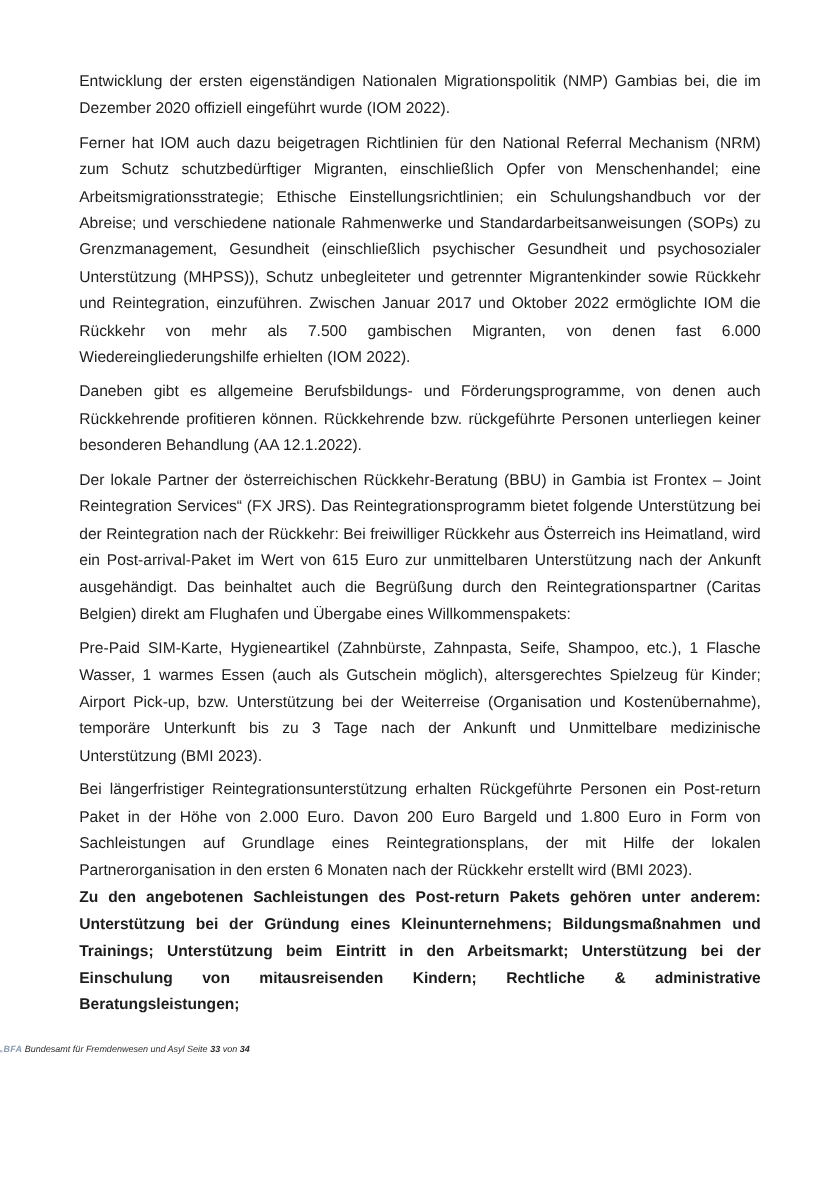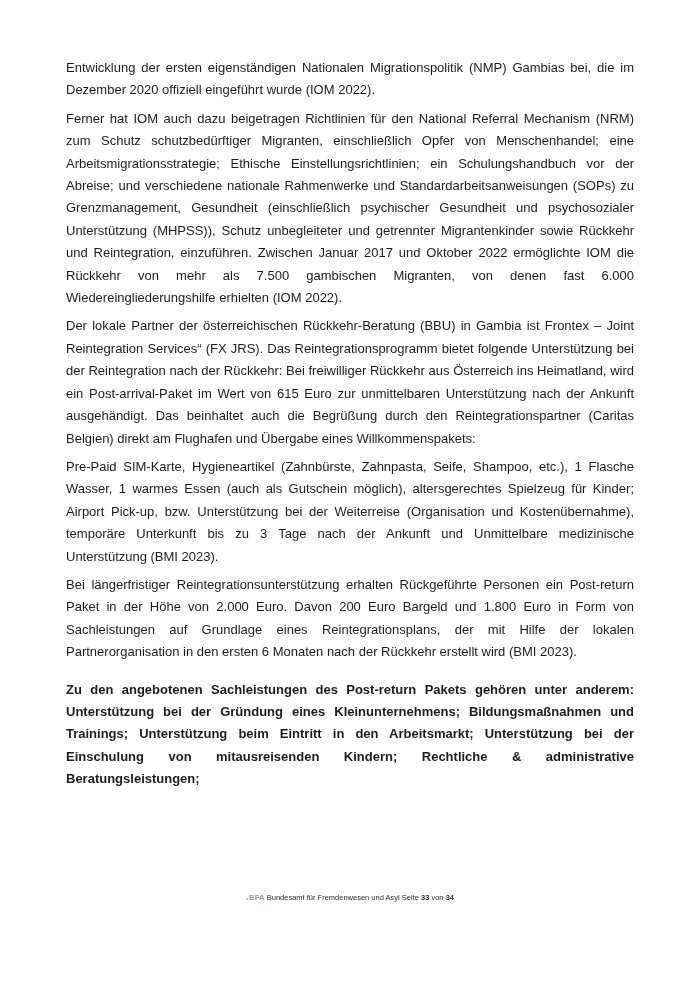--- a/index.html
+++ b/index.html
@@ -22,36 +22,36 @@
     width: 568px;
   }
   .para {
     font-size: 13px;
     line-height: 22.4px;
     color: #1d1d1d;
     text-align: justify;
     margin: 0 0 6px 0;
   }
   .para.tight {
-    margin-bottom: 15px;
+    margin-bottom: 0;
   }
   .para.stretch-last {
     text-align-last: justify;
     font-weight: bold;
   }
   .footer {
     position: absolute;
     left: 0;
-    top: 893px;
+    top: 870px;
     width: 700px;
-    text-align: center;
     font-size: 7.5px;
     line-height: 10px;
     color: #2b2b2b;
     white-space: nowrap;
+    font-style: italic;
   }
   .footer .logo-mark {
     display: inline-block;
     width: 2px;
     height: 2px;
     background: #b6c1cd;
     margin-right: 1px;
     vertical-align: baseline;
   }
   .footer .logo {
@@ -63,20 +63,21 @@
     font-weight: bold;
   }
 </style>
 </head>
 <body>
 
 <div class="page">
   <div class="content">
     <p class="para">Entwicklung der ersten eigenständigen Nationalen Migrationspolitik (NMP) Gambias bei, die im Dezember 2020 offiziell eingeführt wurde (IOM 2022).</p>
     <p class="para">Ferner hat IOM auch dazu beigetragen Richtlinien für den National Referral Mechanism (NRM) zum Schutz schutzbedürftiger Migranten, einschließlich Opfer von Menschenhandel; eine Arbeitsmigrationsstrategie; Ethische Einstellungsrichtlinien; ein Schulungshandbuch vor der Abreise; und verschiedene nationale Rahmenwerke und Standardarbeitsanweisungen (SOPs) zu Grenzmanagement, Gesundheit (einschließlich psychischer Gesundheit und psychosozialer Unterstützung (MHPSS)), Schutz unbegleiteter und getrennter Migrantenkinder sowie Rückkehr und Reintegration, einzuführen. Zwischen Januar 2017 und Oktober 2022 ermöglichte IOM die Rückkehr von mehr als 7.500 gambischen Migranten, von denen fast 6.000 Wiedereingliederungshilfe erhielten (IOM 2022).</p>
+    <p class="para">Daneben gibt es allgemeine Berufsbildungs- und Förderungsprogramme, von denen auch Rückkehrende profitieren können. Rückkehrende bzw. rückgeführte Personen unterliegen keiner besonderen Behandlung (AA 12.1.2022).</p>
     <p class="para">Der lokale Partner der österreichischen Rückkehr-Beratung (BBU) in Gambia ist Frontex – Joint Reintegration Services“ (FX JRS). Das Reintegrationsprogramm bietet folgende Unterstützung bei der Reintegration nach der Rückkehr: Bei freiwilliger Rückkehr aus Österreich ins Heimatland, wird ein Post-arrival-Paket im Wert von 615 Euro zur unmittelbaren Unterstützung nach der Ankunft ausgehändigt. Das beinhaltet auch die Begrüßung durch den Reintegrationspartner (Caritas Belgien) direkt am Flughafen und Übergabe eines Willkommenspakets:</p>
     <p class="para">Pre-Paid SIM-Karte, Hygieneartikel (Zahnbürste, Zahnpasta, Seife, Shampoo, etc.), 1 Flasche Wasser, 1 warmes Essen (auch als Gutschein möglich), altersgerechtes Spielzeug für Kinder; Airport Pick-up, bzw. Unterstützung bei der Weiterreise (Organisation und Kostenübernahme), temporäre Unterkunft bis zu 3 Tage nach der Ankunft und Unmittelbare medizinische Unterstützung (BMI 2023).</p>
     <p class="para tight">Bei längerfristiger Reintegrationsunterstützung erhalten Rückgeführte Personen ein Post-return Paket in der Höhe von 2.000 Euro. Davon 200 Euro Bargeld und 1.800 Euro in Form von Sachleistungen auf Grundlage eines Reintegrationsplans, der mit Hilfe der lokalen Partnerorganisation in den ersten 6 Monaten nach der Rückkehr erstellt wird (BMI 2023).</p>
     <p class="para stretch-last">Zu den angebotenen Sachleistungen des Post-return Pakets gehören unter anderem: Unterstützung bei der Gründung eines Kleinunternehmens; Bildungsmaßnahmen und Trainings; Unterstützung beim Eintritt in den Arbeitsmarkt; Unterstützung bei der Einschulung von mitausreisenden Kindern; Rechtliche &amp; administrative Beratungsleistungen;</p>
   </div>
 
   <div class="footer">
     <span class="logo-mark"></span><span class="logo">BFA</span>
     <span>Bundesamt für Fremdenwesen und Asyl</span>
     <span>Seite</span>

